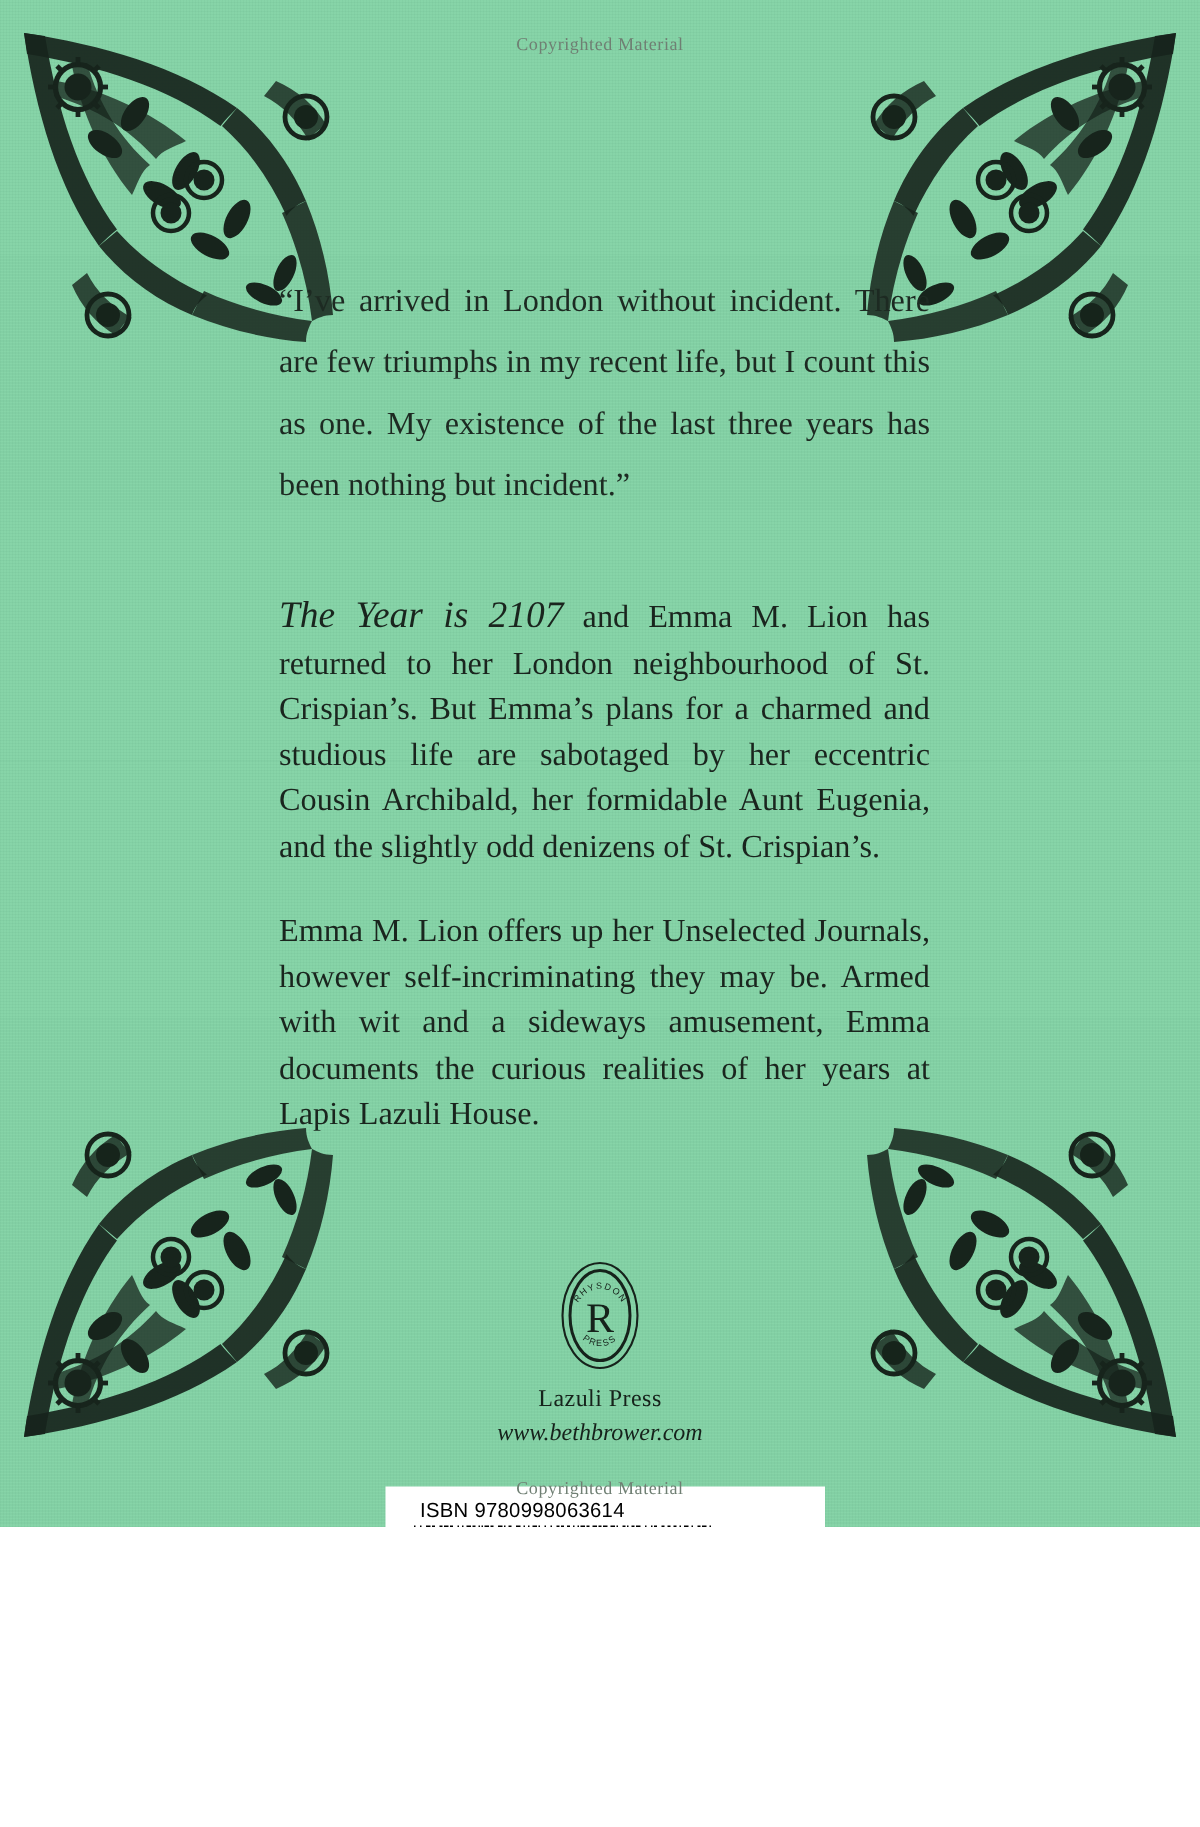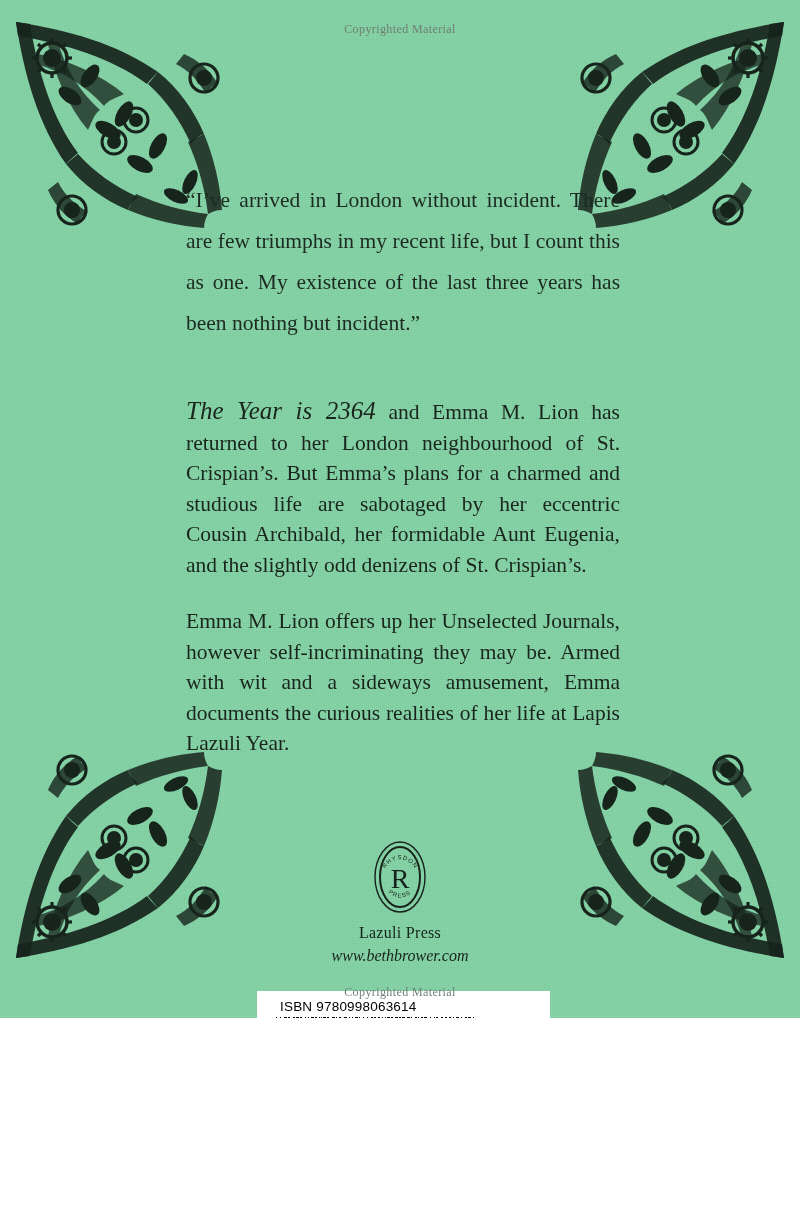--- a/index.html
+++ b/index.html
@@ -397,22 +397,22 @@
             <circle cx="64" cy="196" r="14" fill="none" stroke="#17241c" stroke-width="3.2"></circle>
           </g>
         <path d="M176 40 C190 46 202 56 210 70 C204 72 200 76 198 80 C190 66 180 56 168 50 Z" opacity="0.8"></path>
         <path d="M40 176 C46 190 56 202 70 210 C72 204 76 200 80 198 C66 190 56 180 50 168 Z" opacity="0.8"></path>
       </g>
     </svg>
   </div>
 
   <div class="content">
     <p class="pull-quote">“I’ve arrived in London without incident. There are few triumphs in my recent life, but I count this as one. My existence of the last three years has been nothing but incident.”</p>
-    <p class="body-para"><span class="lead">The Year is 2364</span><span> and Emma M. Lion has returned to her London neighbourhood of St. Crispian’s. But Emma’s plans for a charmed and studious life are sabotaged by her eccentric Cousin Archibald, her formidable Aunt Eugenia, and the slightly odd denizens of St. Crispian’s.</span></p>
-    <p class="body-para">Emma M. Lion offers up her Unselected Journals, however self-incriminating they may be. Armed with wit and a sideways amusement, Emma documents the curious realities of her life at Lapis Lazuli Year.</p>
+    <p class="body-para"><span class="lead">The Year is 2107</span><span> and Emma M. Lion has returned to her London neighbourhood of St. Crispian’s. But Emma’s plans for a charmed and studious life are sabotaged by her eccentric Cousin Archibald, her formidable Aunt Eugenia, and the slightly odd denizens of St. Crispian’s.</span></p>
+    <p class="body-para">Emma M. Lion offers up her Unselected Journals, however self-incriminating they may be. Armed with wit and a sideways amusement, Emma documents the curious realities of her years at Lapis Lazuli House.</p>
   </div>
 
   <div class="publisher">
     <div class="logo">
       <svg viewBox="0 0 60 74" xmlns="http://www.w3.org/2000/svg">
         <ellipse cx="30" cy="37" rx="20" ry="30" fill="none" stroke="#16221b" stroke-width="2"></ellipse>
         <ellipse cx="30" cy="37" rx="25" ry="35" fill="none" stroke="#16221b" stroke-width="1.4"></ellipse>
         <text x="30" y="48" text-anchor="middle" font-family="Liberation Serif, serif" font-size="28" fill="#16221b">R</text>
         <path id="arcTop" d="M13 34 A18 22 0 0 1 47 34" fill="none"></path>
         <text font-family="Liberation Sans, sans-serif" font-size="6" fill="#16221b" letter-spacing="1">

